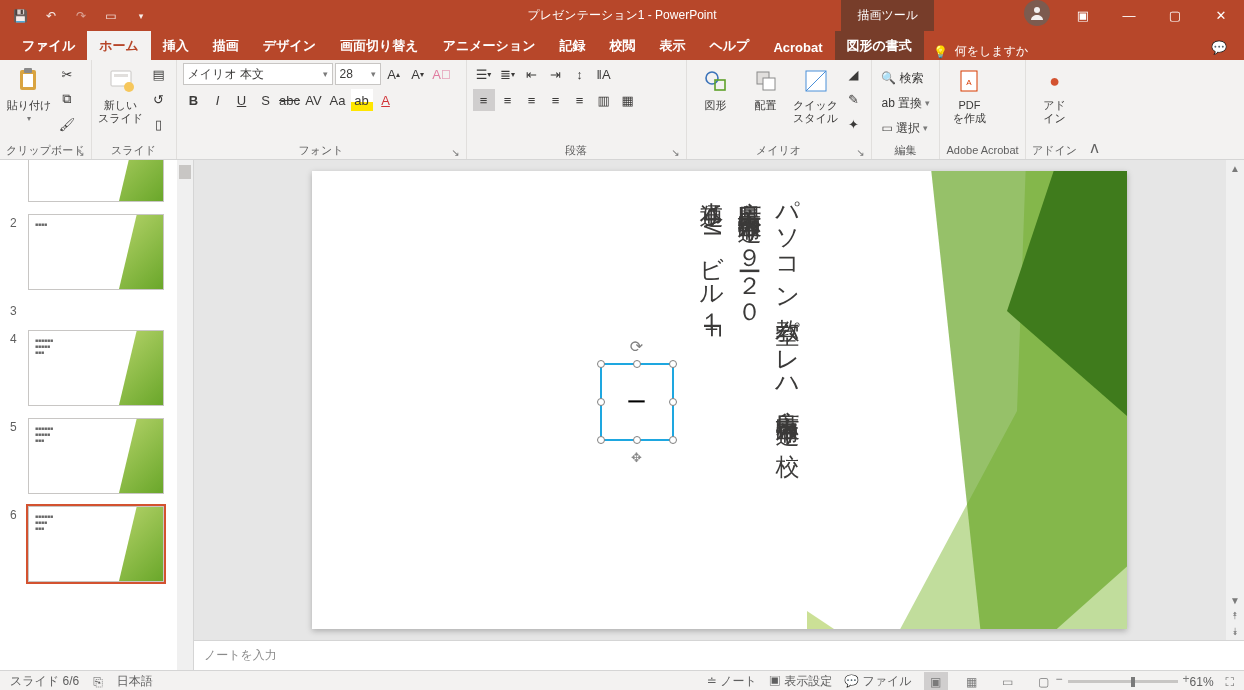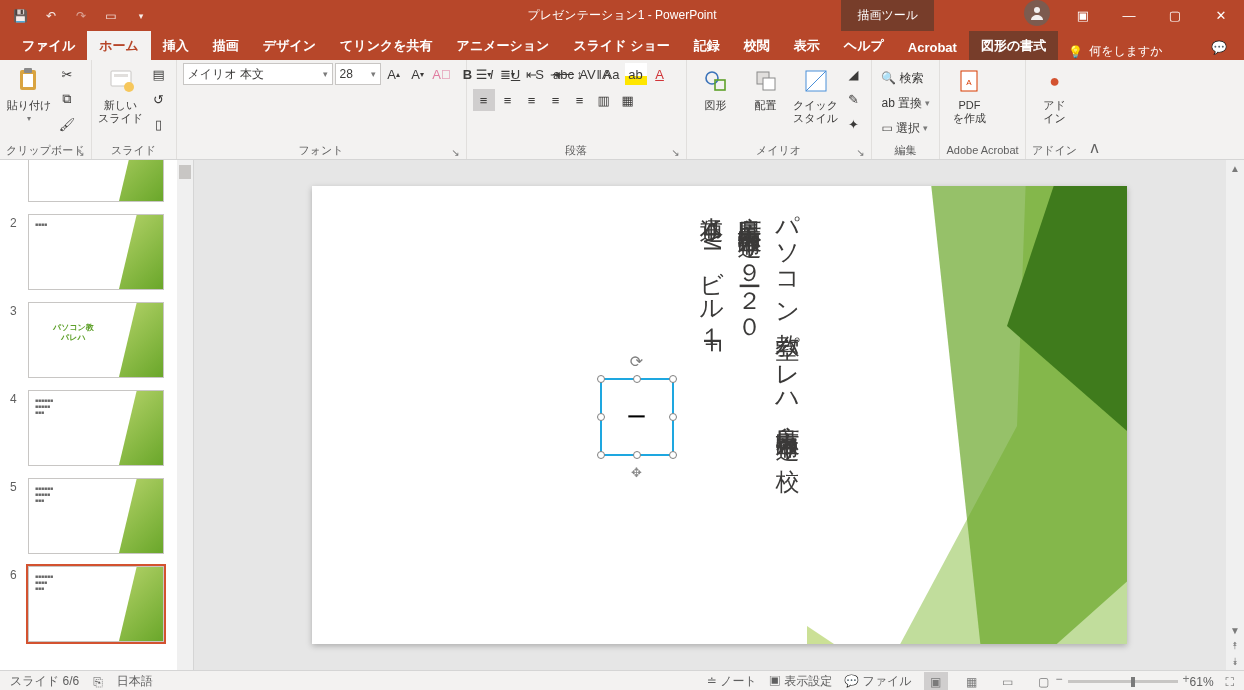--- a/index.html
+++ b/index.html
@@ -100,23 +100,22 @@
     <div class="win-btn close">✕</div>
   </div>
 </div>
 
 <div class="tabbar">
   <div class="tab">ファイル</div>
   <div class="tab active">ホーム</div>
   <div class="tab">挿入</div>
   <div class="tab">描画</div>
   <div class="tab">デザイン</div>
-  <div class="tab">てリンクを共有</div>
+  <div class="tab">画面切り替え</div>
   <div class="tab">アニメーション</div>
-  <div class="tab">スライド ショー</div>
   <div class="tab">記録</div>
   <div class="tab">校閲</div>
   <div class="tab">表示</div>
   <div class="tab">ヘルプ</div>
   <div class="tab">Acrobat</div>
   <div class="tab contextual">図形の書式</div>
   <div class="tell-me">
     <span>💡</span>
     <span>何をしますか</span>
   </div>
@@ -168,21 +167,21 @@
         <div class="icon-btn">↺</div>
         <div class="icon-btn">▯</div>
       </div>
     </div>
     <div class="group-label">
         <span>スライド</span>
       </div>
   </div>
 
   <div class="group" style="width:290px">
-    <div class="group-body" style="flex-direction:row;gap:4px;width:100%">
+    <div class="group-body" style="flex-direction:column;gap:4px;width:100%">
       <div class="btn-row" style="width:100%">
         <div class="combo" style="width:150px">
             <span>メイリオ 本文</span>
             <span class="caret">▾</span>
           </div>
         <div class="combo" style="width:46px">
             <span>28</span>
             <span class="caret">▾</span>
           </div>
         <div class="icon-btn">A<sup style="font-size:8px">▴</sup></div>
@@ -345,24 +344,20 @@
       </div>
     <div class="thumb-item">
         <div class="thumb-num">2</div>
         <div class="thumb">
           <div class="accent"></div>
           <div class="txt">■■■■</div>
         </div>
       </div>
     <div class="thumb-item">
         <div class="thumb-num">3</div>
-        <div class="thumb">
-          <div class="accent"></div>
-          <div class="txt" style="color:#5ea02a;font-weight:bold;top:20px;left:24px;font-size:8px">パソコン教<br>　パレハ</div>
-        </div>
       </div>
     <div class="thumb-item">
         <div class="thumb-num">4</div>
         <div class="thumb">
           <div class="accent"></div>
           <div class="txt">■■■■■■<br>■■■■■<br>■■■</div>
         </div>
       </div>
     <div class="thumb-item">
         <div class="thumb-num">5</div>
@@ -407,20 +402,23 @@
           <div class="overflow-icon">✥</div>
         </div>
       </div>
       <div class="right-sb" style="position:absolute;right:0;top:0;height:100%">
         <div class="arr">▲</div>
         <div class="track"></div>
         <div class="arr">▼</div>
         <div class="arr">⯭</div>
         <div class="arr">⯯</div>
       </div>
+    </div>
+    <div class="notes">
+      <span>ノートを入力</span>
     </div>
   </div>
 </div>
 
 <div class="statusbar">
   <span>スライド 6/6</span>
   <span>⎘</span>
   <span>日本語</span>
   <div class="right">
     <span>≐ <span>ノート</span></span>

